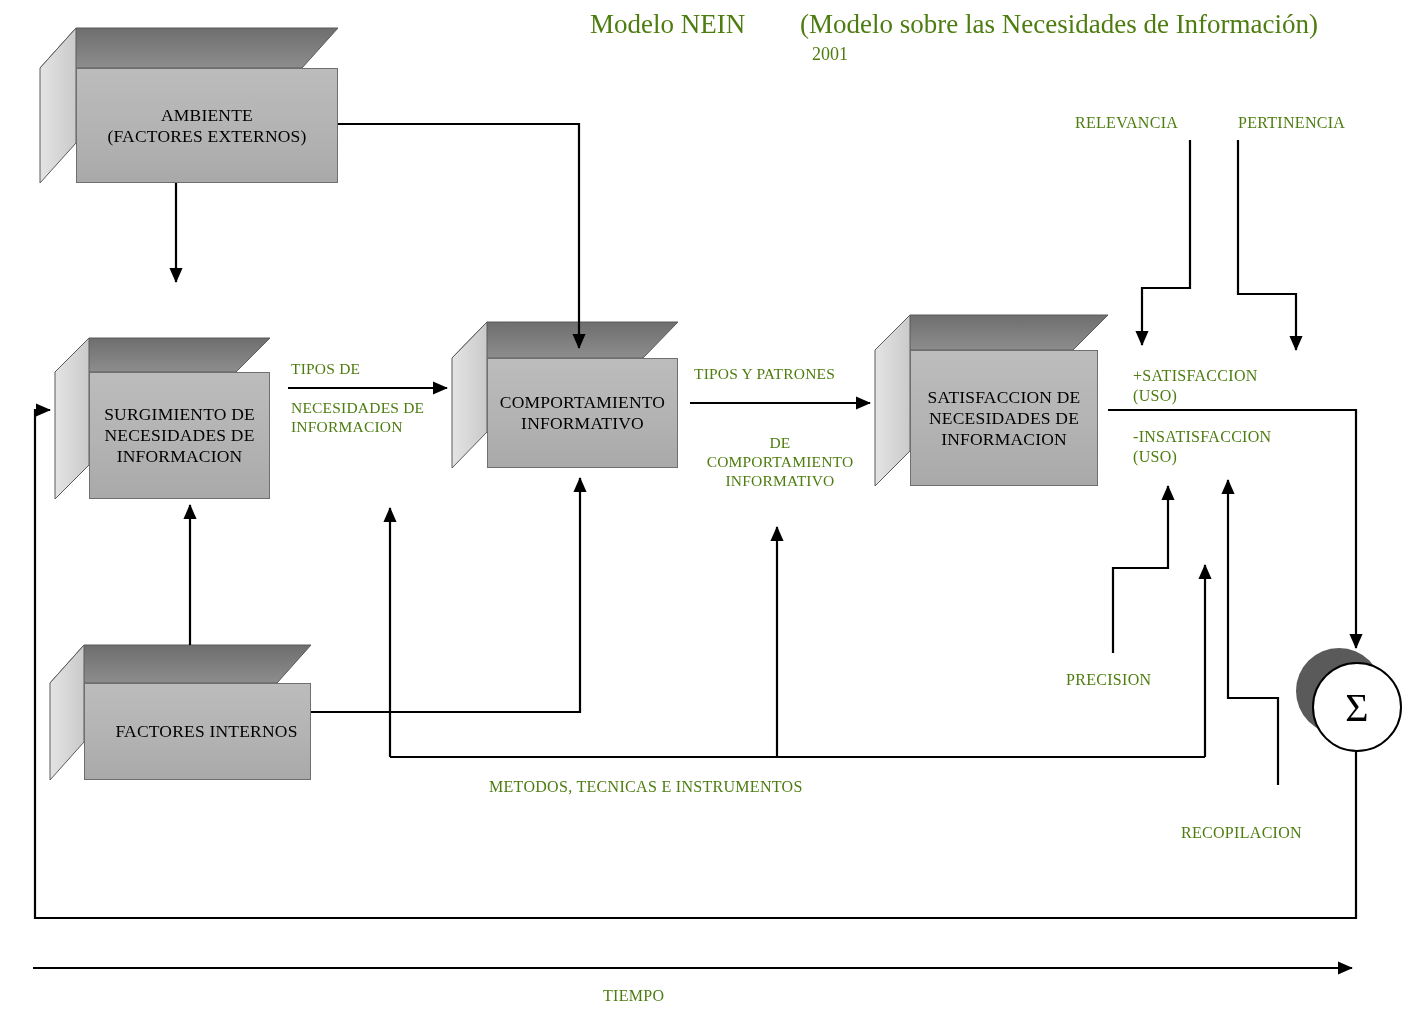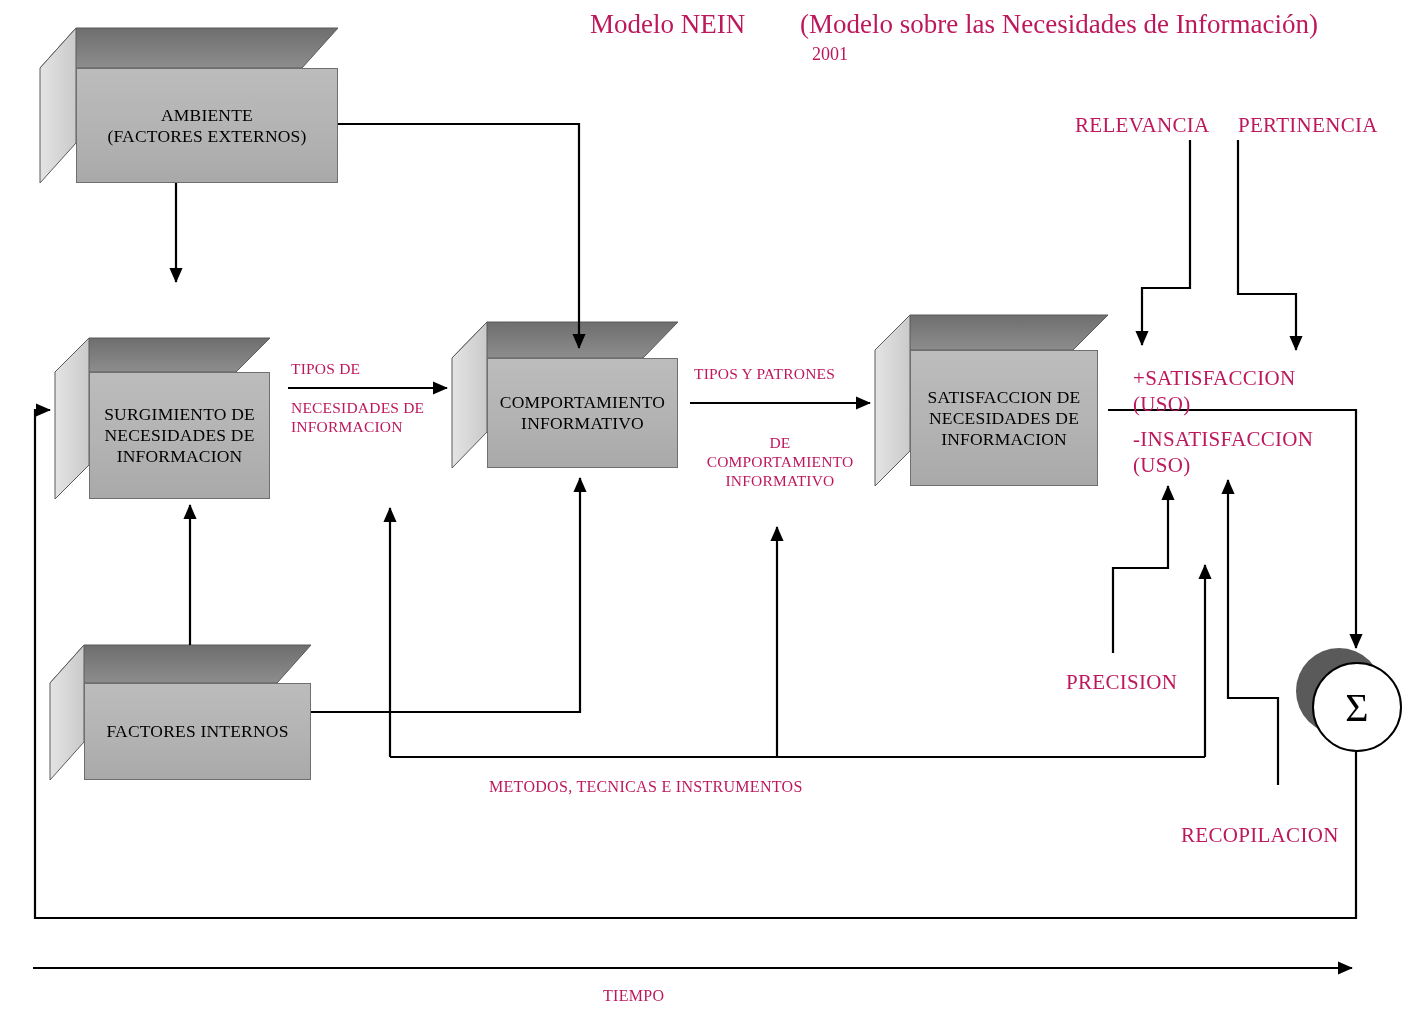--- a/index.html
+++ b/index.html
@@ -1,29 +1,29 @@
 <!DOCTYPE html>
 <html><head>
 <meta charset="utf-8">
 <title>Modelo NEIN</title>
 <style>
   html,body{margin:0;padding:0;background:#ffffff;}
   body{font-family:"Liberation Serif","DejaVu Serif",serif;}
   #stage{position:relative;width:1417px;height:1017px;background:#fff;overflow:hidden;}
   #svg-layer{position:absolute;left:0;top:0;width:1417px;height:1017px;}
 
-  .txt{position:absolute;color:#be185d;white-space:pre;line-height:1.22;}
+  .txt{position:absolute;color:#4d7c0f;white-space:pre;line-height:1.22;}
 
   .title-main{font-size:27px;}
   .title-sub{font-size:27px;}
   .title-year{font-size:18px;}
 
   .box-label{font-size:17.5px;letter-spacing:.2px;text-align:center;}
   .edge-label{font-size:15.5px;letter-spacing:.2px;}
-  .side-label{font-size:21px;letter-spacing:.3px;}
+  .side-label{font-size:16px;letter-spacing:.3px;}
   .bottom-label{font-size:16px;letter-spacing:.3px;}
 
   .cube{position:absolute;}
   .cube .front{position:absolute;left:0;top:0;width:100%;height:100%;
     background:linear-gradient(180deg,#bcbcbc 0%,#b3b3b3 55%,#a9a9a9 100%);
     border:1px solid #6f6f6f;box-sizing:border-box;}
   .cube .lbl{position:absolute;left:0;top:0;width:100%;height:100%;
     display:flex;align-items:center;justify-content:center;text-align:center;}
   .sigma-wrap{position:absolute;}
   .sigma-shadow{position:absolute;border-radius:50%;background:#5a5a5a;}
@@ -137,21 +137,21 @@
 
   <div class="cube" style="left:910px;top:350px;width:188px;height:136px;">
     <div class="front"></div>
     <div class="lbl box-label" style="white-space: pre-line;">SATISFACCION DE
 NECESIDADES DE
 INFORMACION</div>
   </div>
 
   <div class="cube" style="left:84px;top:683px;width:227px;height:97px;">
     <div class="front"></div>
-    <div class="lbl box-label" style="white-space: pre-line;">FACTORES INTERNOS</div>
+    <div class="lbl box-label" style="white-space: pre-line; padding-left: 9px;">FACTORES INTERNOS</div>
   </div>
 
   <div class="sigma-wrap" style="left:1296px;top:648px;width:104px;height:104px;">
     <div class="sigma-shadow" style="left:0;top:0;width:86px;height:86px;"></div>
     <div class="sigma-circle" style="left:16px;top:14px;width:86px;height:86px;">Σ</div>
   </div>
 
   <div class="txt edge-label" style="left: 291px; top: 360px; white-space: pre-line;">TIPOS DE</div>
   <div class="txt edge-label" style="left: 291px; top: 399px; white-space: pre-line;">NECESIDADES DE
 INFORMACION</div>

